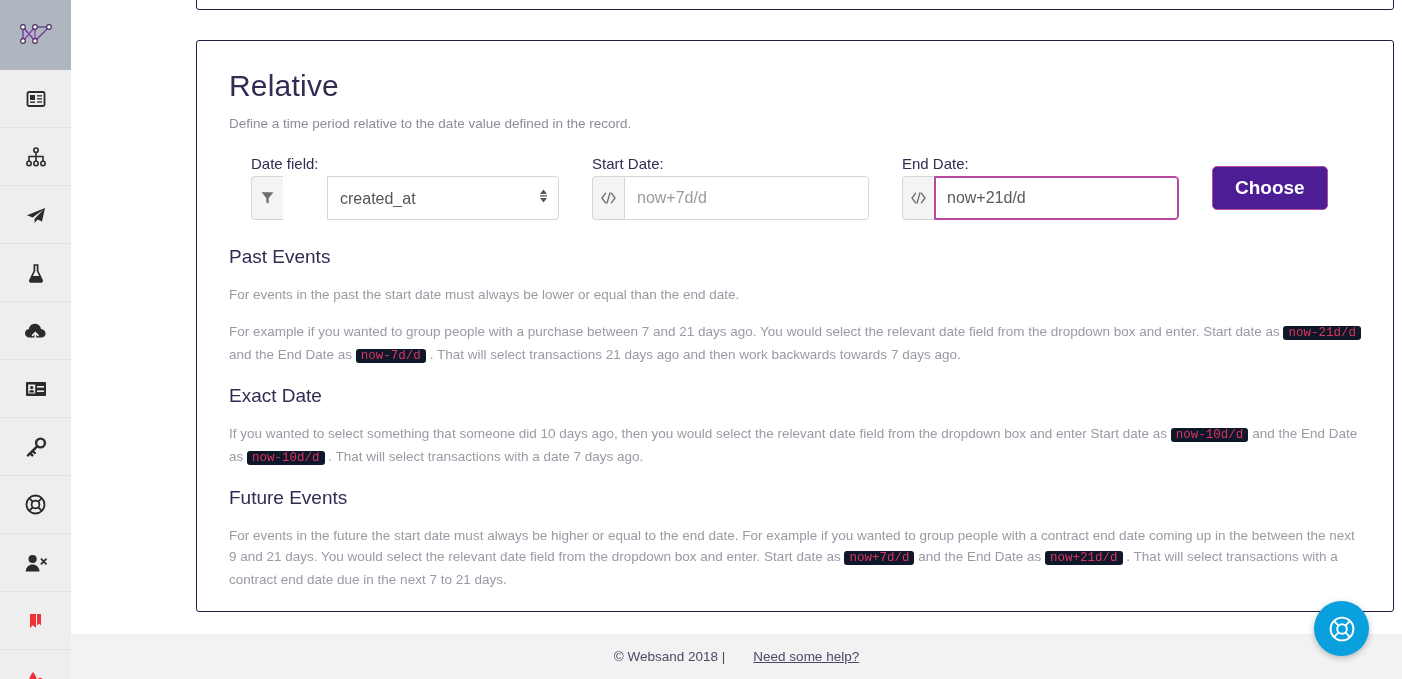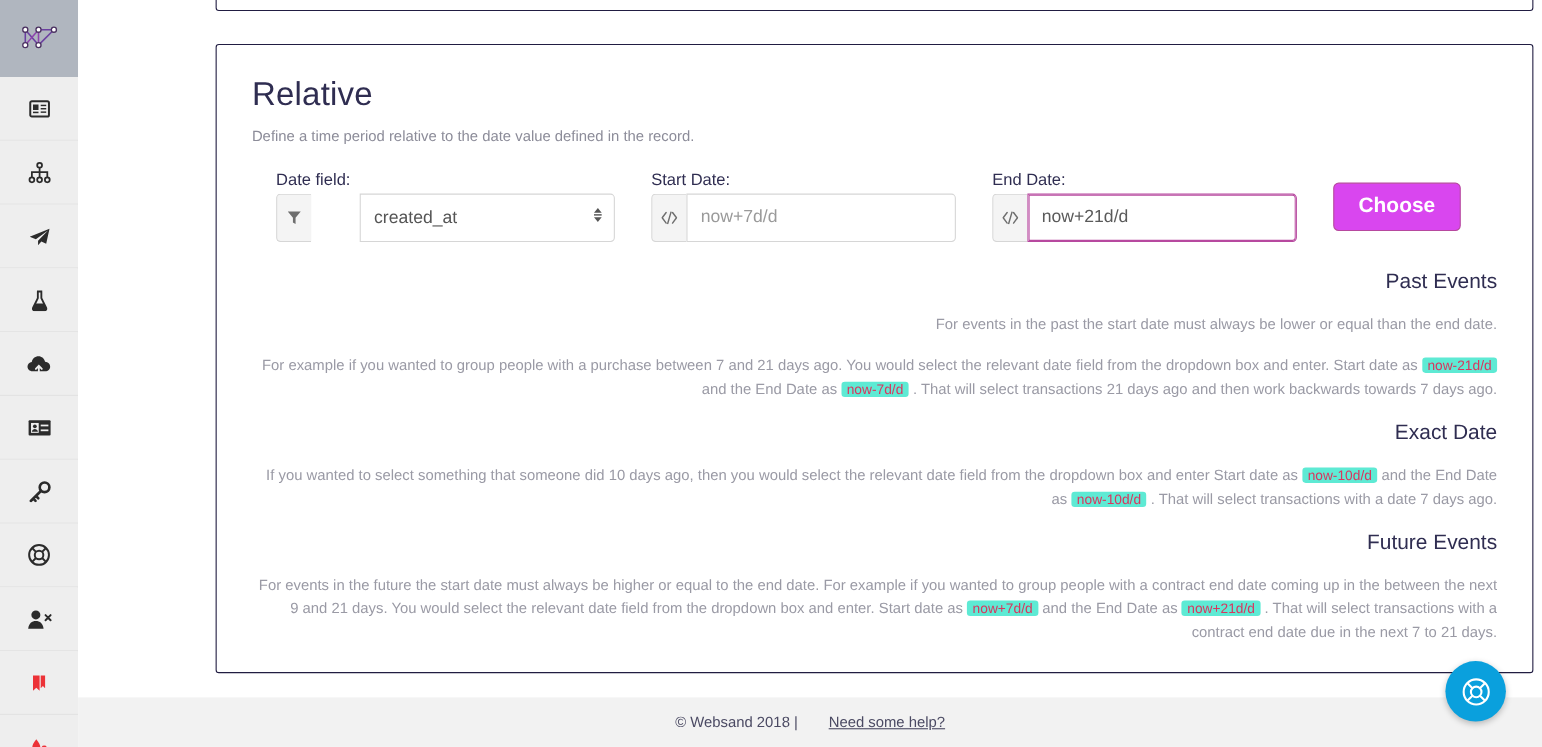--- a/index.html
+++ b/index.html
@@ -132,51 +132,51 @@
   .input-start { width: 245px; }
   .input-end { width: 245px; }
   .focused {
     border-color: #b7499f !important;
     box-shadow: 0 0 0 1px #b7499f inset;
   }
 
   .btn-choose {
     height: 44px;
     padding: 0 22px;
-    background: #d946ef;
+    background: #4c1d95;
     border: 1px solid #b7499f;
     border-radius: 5px;
     color: #ffffff;
     font-size: 19px;
     font-weight: 700;
     cursor: pointer;
     font-family: "Liberation Sans", sans-serif;
     margin-bottom: 10px;
   }
 
   
-  .docs { margin-top: 26px; padding: 0 16px; text-align: right; }
+  .docs { margin-top: 26px; padding: 0 16px; }
   .docs h3 {
     font-size: 19px;
     font-weight: 400;
     color: #2f2d51;
     margin-top: 18px;
   }
   .docs h3.first { margin-top: 0; }
   .docs p {
     font-size: 13.5px;
     line-height: 21px;
     color: #9a9aa5;
     margin-top: 16px;
   }
   code.inline {
-    font-family: Liberation Sans, sans-serif;
+    font-family: Liberation Mono, monospace;
     font-size: 12.5px;
     color: #d9365e;
-    background: #5eead4;
+    background: #0f172a;
     padding: 0 5px;
     border-radius: 3px;
     white-space: nowrap;
   }
 
   
   .footer {
     position: absolute;
     left: 71px; top: 634px;
     width: 1331px; height: 45px;

